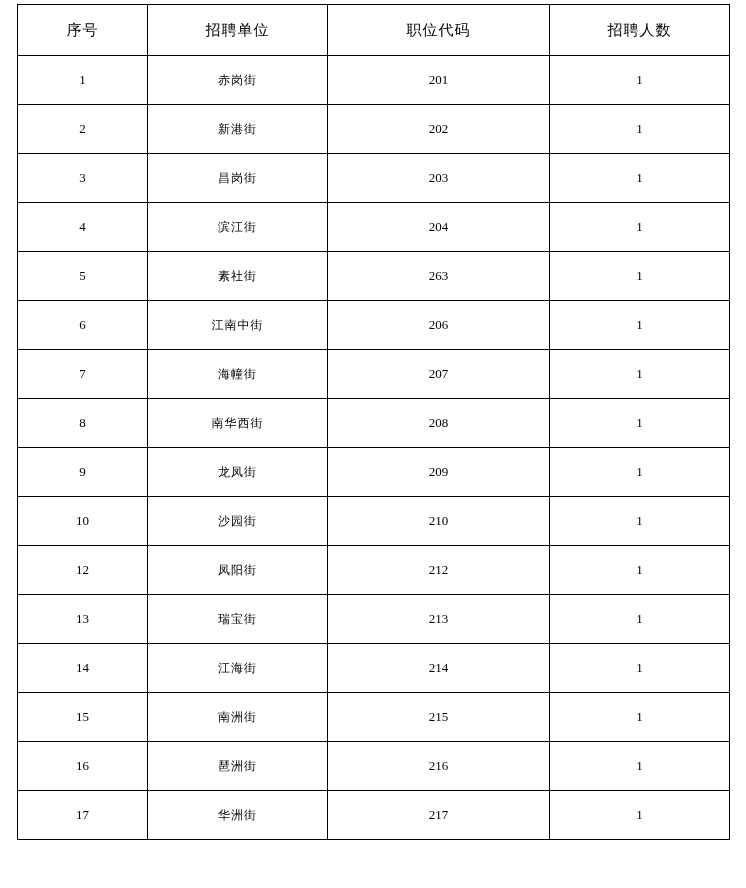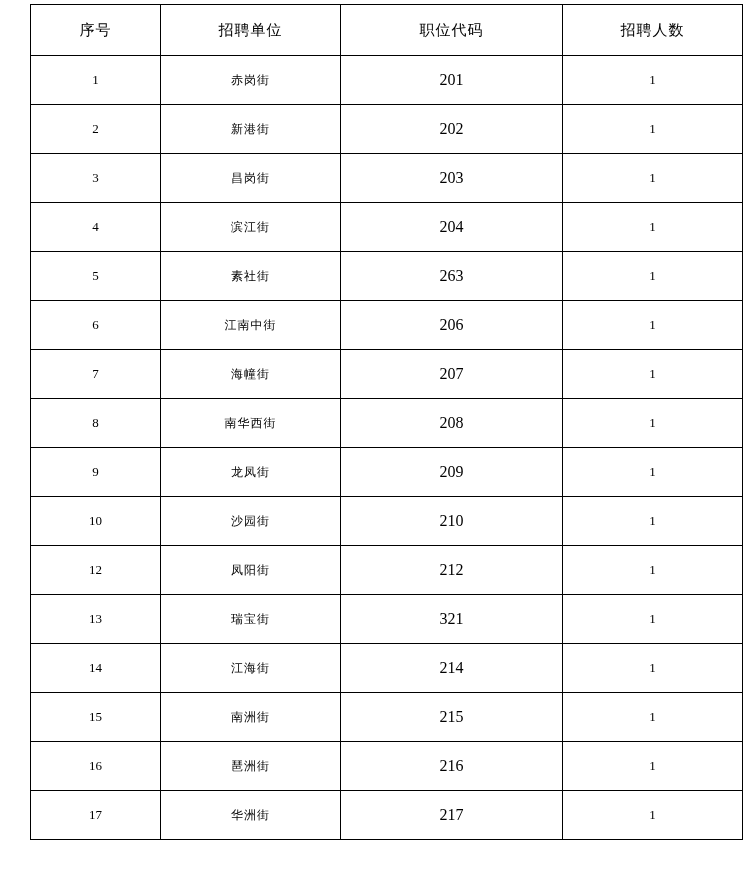--- a/index.html
+++ b/index.html
@@ -12,21 +12,21 @@
     height: 888px;
     font-family: "Liberation Serif", "DejaVu Serif", serif;
     color: #000000;
     -webkit-font-smoothing: antialiased;
   }
   .sheet {
     width: 746px;
     height: 888px;
     position: relative;
     box-sizing: border-box;
-    padding: 4px 0 0 13px;
+    padding: 4px 0 0 0;
   }
   table.recruit-table {
     border-collapse: collapse;
     table-layout: fixed;
     width: 712px;
     margin: 0 0 0 17px;
   }
   table.recruit-table col.c-index  { width: 130px; }
   table.recruit-table col.c-unit   { width: 180px; }
   table.recruit-table col.c-code   { width: 222px; }
@@ -48,21 +48,21 @@
   }
   td.cell-index {
     font-size: 13px;
     font-family: "Liberation Serif", "DejaVu Serif", serif;
   }
   td.cell-unit {
     font-size: 12px;
     letter-spacing: 1px;
   }
   td.cell-code {
-    font-size: 16px;
+    font-size: 13px;
   }
   td.cell-count {
     font-size: 13px;
   }
 </style>
 </head>
 <body>
 
 <div class="sheet">
   <table class="recruit-table">
@@ -143,21 +143,21 @@
         </tr>
         <tr>
           <td class="cell-index">12</td>
           <td class="cell-unit">凤阳街</td>
           <td class="cell-code">212</td>
           <td class="cell-count">1</td>
         </tr>
         <tr>
           <td class="cell-index">13</td>
           <td class="cell-unit">瑞宝街</td>
-          <td class="cell-code">321</td>
+          <td class="cell-code">213</td>
           <td class="cell-count">1</td>
         </tr>
         <tr>
           <td class="cell-index">14</td>
           <td class="cell-unit">江海街</td>
           <td class="cell-code">214</td>
           <td class="cell-count">1</td>
         </tr>
         <tr>
           <td class="cell-index">15</td>

